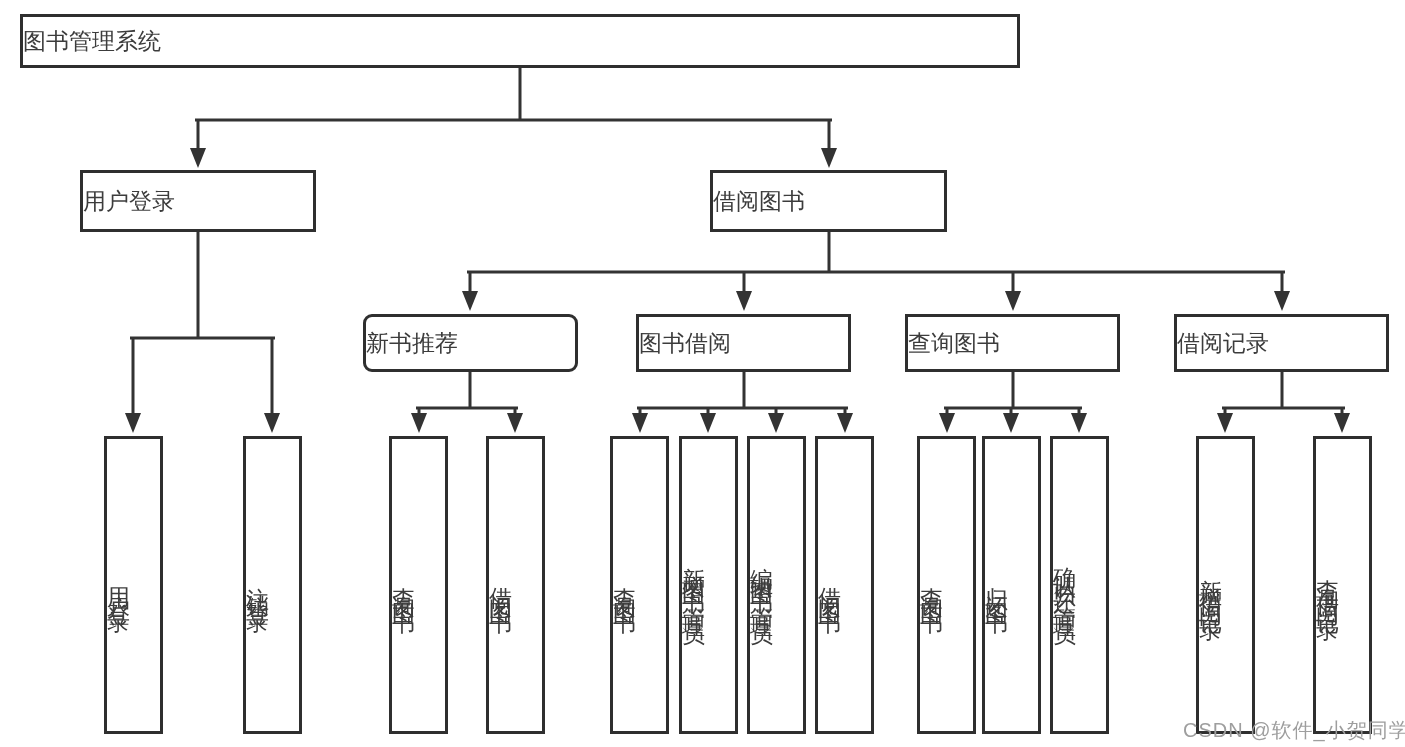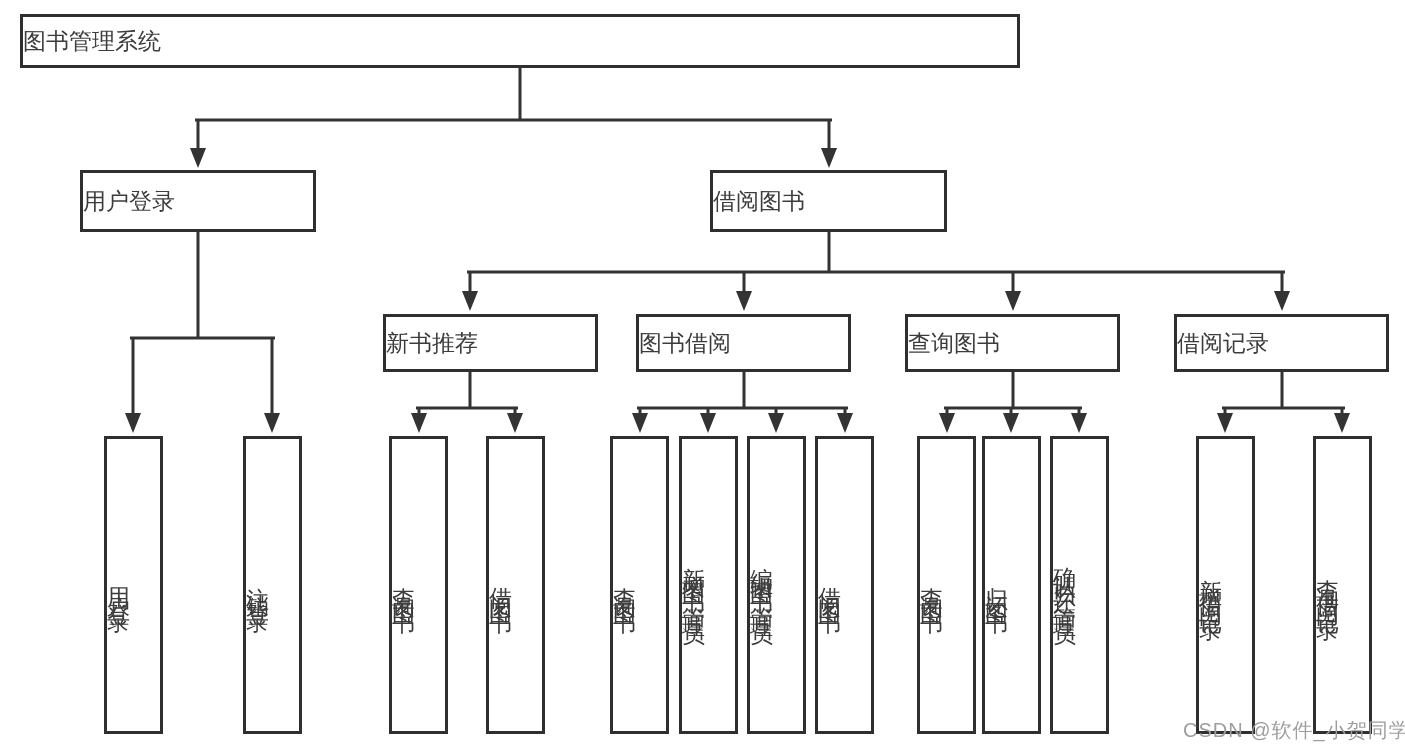--- a/index.html
+++ b/index.html
@@ -30,21 +30,21 @@
     align-items: center;
     justify-content: flex-start;
     color: #3c3c3c;
   }
   .box span { display: block; }
   .root  { left: 20px;  top: 14px;  width: 1000px; height: 54px; font-size: 23px; }
   .l2    { top: 170px; height: 62px; font-size: 23px; }
   .l2a   { left: 80px;  width: 236px; }
   .l2b   { left: 710px; width: 237px; }
   .l3    { top: 314px; width: 215px; height: 58px; font-size: 23px; }
-  .l3a   { left: 383px; }
+  .l3a   { left: 363px; border-radius: 9px; }
   .l3b   { left: 636px; font-family: Liberation Serif, serif; }
   .l3c   { left: 905px; }
   .l3d   { left: 1174px; }
   .leaf  { top: 436px; width: 59px; height: 298px; }
   .vtext {
     writing-mode: vertical-rl;
     text-orientation: mixed;
     font-size: 23px;
     letter-spacing: 8px;
     line-height: 1;

